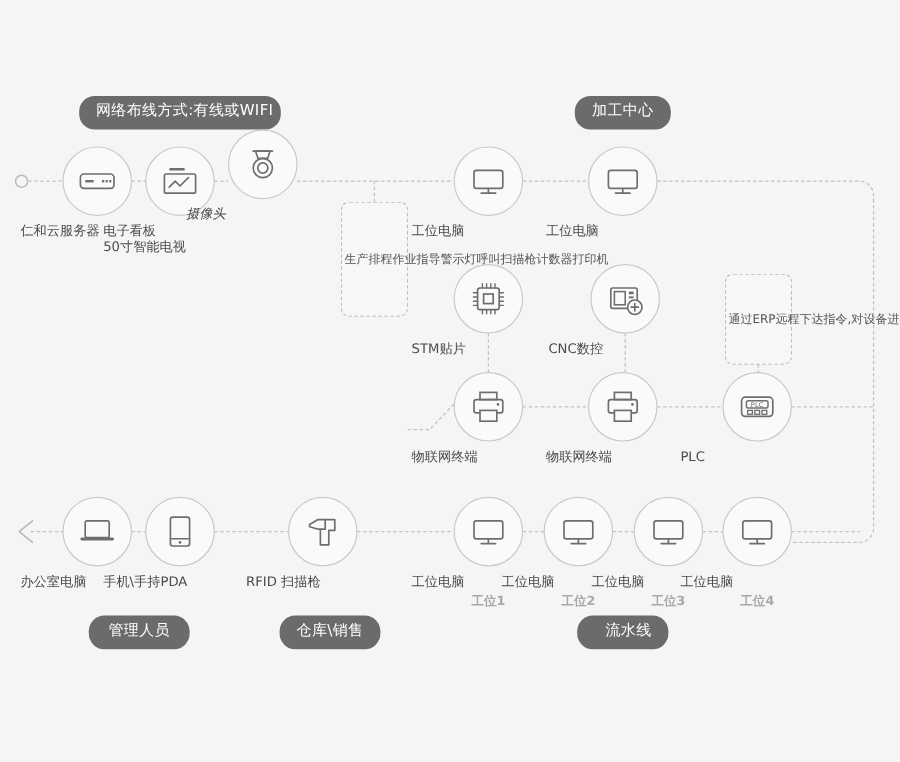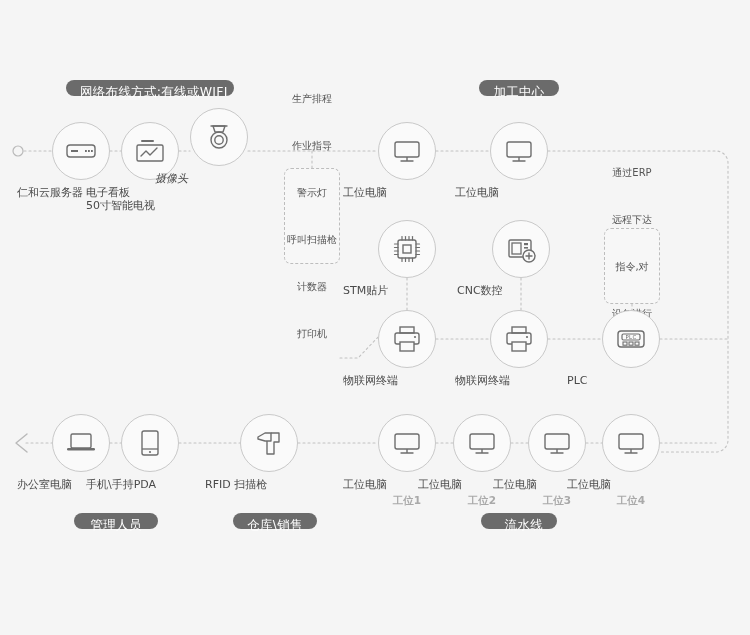--- a/index.html
+++ b/index.html
@@ -15,21 +15,21 @@
 
   
   #wires{position:absolute;left:0;top:0;width:750px;height:635px;pointer-events:none;}
 
   
   .pill{
     position:absolute;
     background:#6b6b6b;
     color:#ffffff;
     border-radius:13px;
-    height:16px;
+    height:28px;
     line-height:24px;
     padding:0 14px;
     font-size:12.5px;
     white-space:nowrap;
     letter-spacing:.3px;
     text-align:center;
     box-sizing:border-box;
   }
 
   
@@ -67,29 +67,27 @@
   }
 
   
   .note{
     position:absolute;
     border:1px dashed #bdbdbd;
     border-radius:7px;
     background:#f7f7f7;
     box-sizing:border-box;
     display:flex;
-    flex-direction:column;
+    flex-direction:row;
     align-items:center;
-    justify-content:center;
     font-size:10px;
     color:#555;
     line-height:15px;
     text-align:center;
     padding:4px 2px;
-    gap:32px;
   }
   .note span{display:block;white-space:nowrap;}
 </style>
 </head>
 <body>
 
 <div id="stage">
 
   <svg id="wires" viewBox="0 0 750 635" xmlns="http://www.w3.org/2000/svg">
     <g fill="none" stroke="#c2c2c2" stroke-width="1.1" stroke-dasharray="2,3" stroke-linecap="round">

